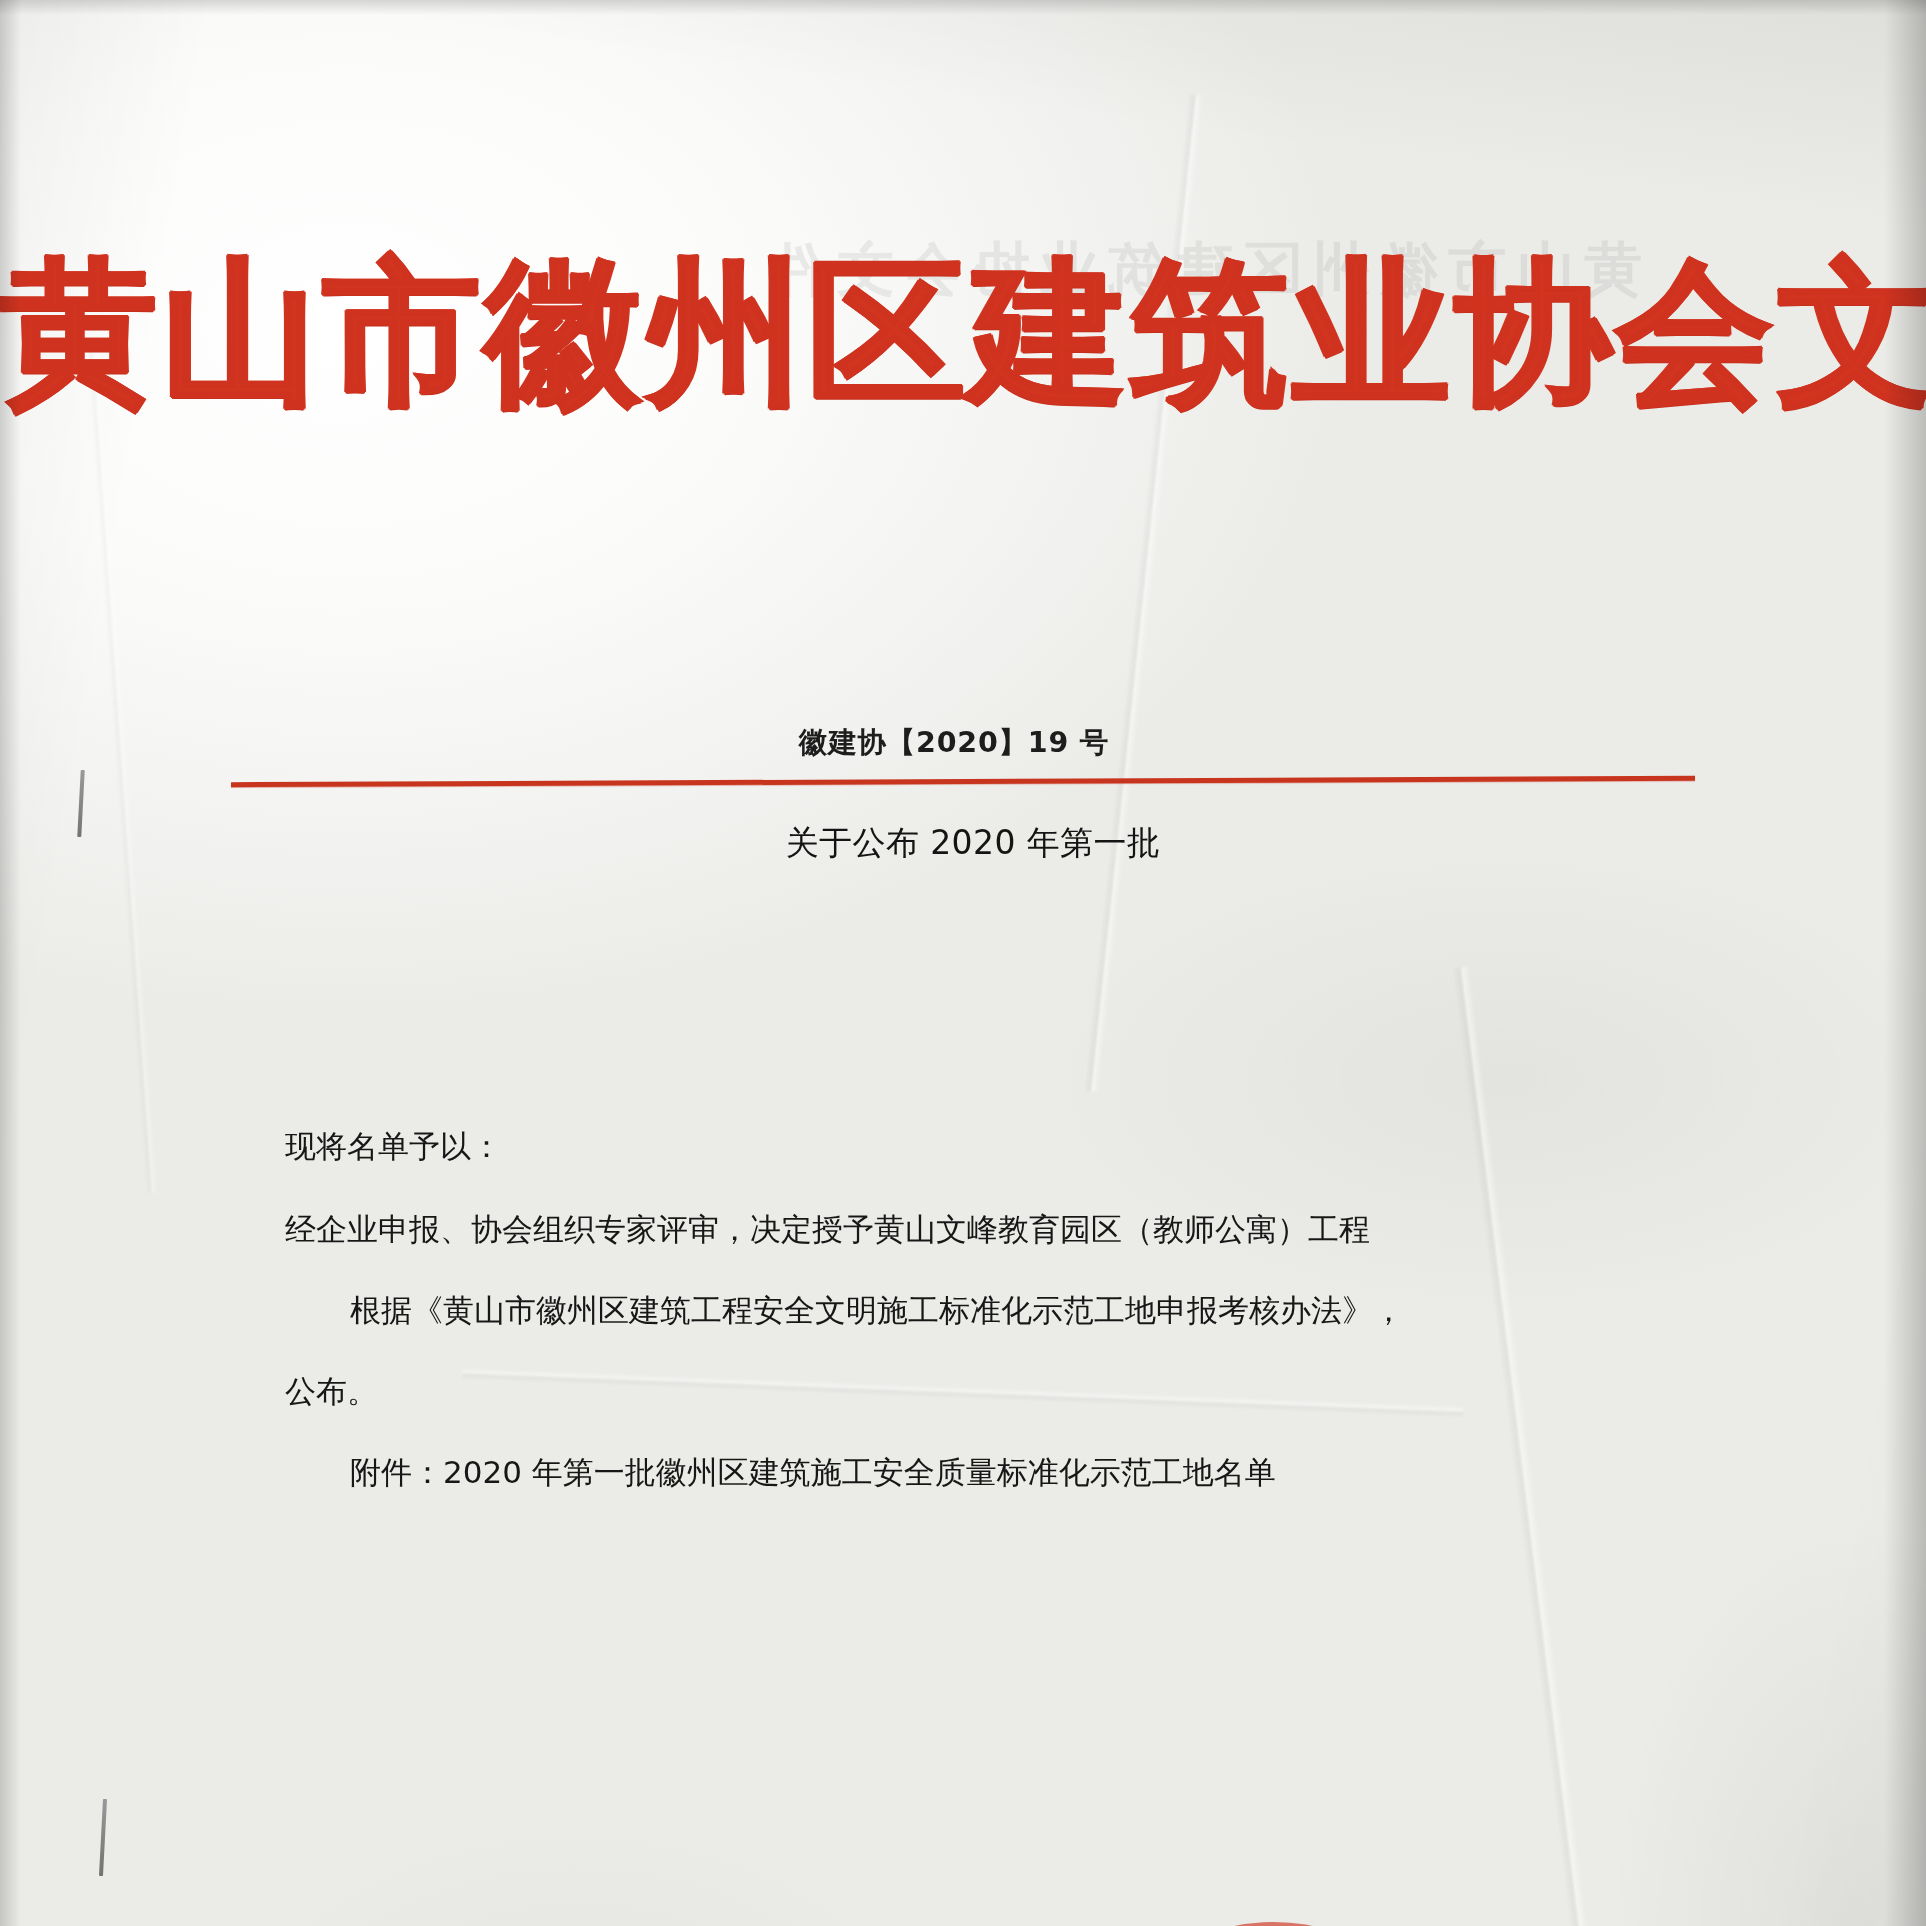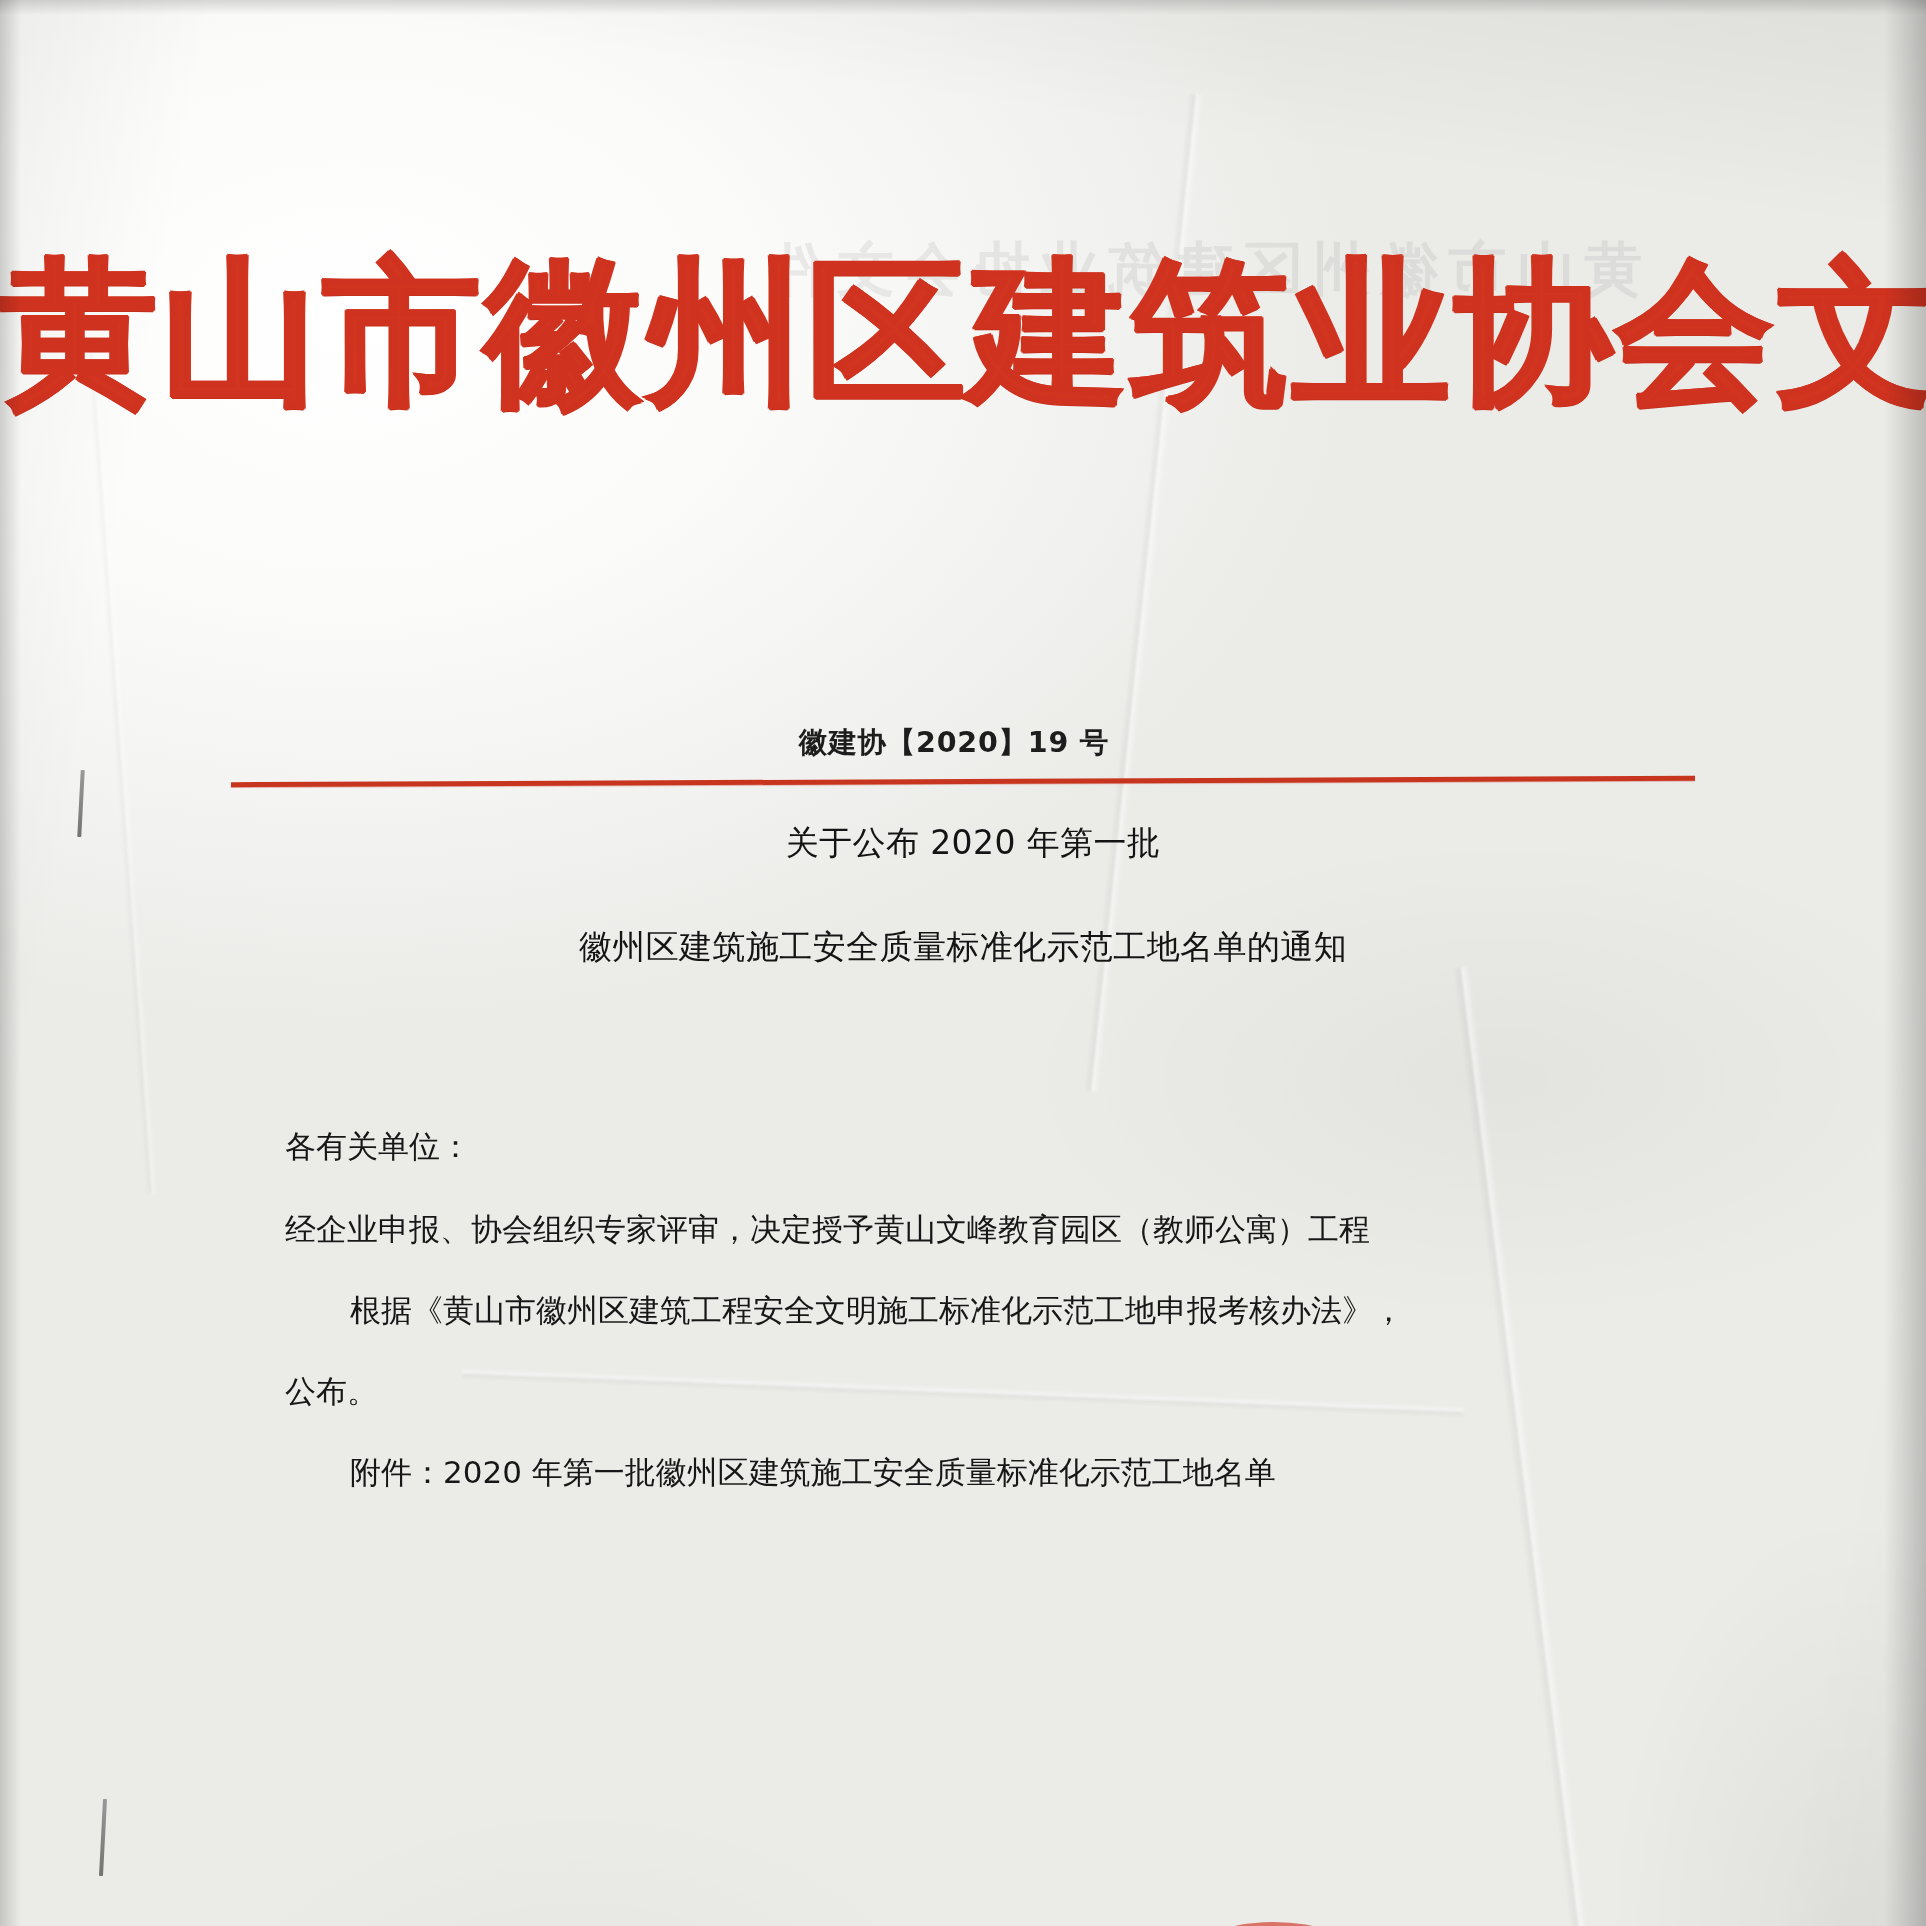--- a/index.html
+++ b/index.html
@@ -224,24 +224,23 @@
   <div class="staple s1"></div>
   <div class="staple s2"></div>
 
   <div class="masthead">黄山市徽州区建筑业协会文件</div>
 
   <div class="doc-number">徽建协【2020】19 号</div>
 
   <div class="red-rule"></div>
 
   <div class="title-line l1">关于公布 2020 年第一批</div>
-  <div class="title-line l2">徽州区建筑施工安全质量标准化示范工地名单的通知</div>
 
   <div class="body-block">
-    <div class="para salutation">各有关单位：</div>
+    <div class="para salutation">现将名单予以：</div>
     <span class="body-line">经企业申报、协会组织专家评审，决定授予黄山文峰教育园区（教师公寓）工程</span>
     <span class="body-line indent">根据《黄山市徽州区建筑工程安全文明施工标准化示范工地申报考核办法》，</span>
     <span class="body-line">公布。</span>
     <span class="attachment-line">附件：2020 年第一批徽州区建筑施工安全质量标准化示范工地名单</span>
   </div>
 
   <div class="seal">
     <div class="seal-inner">
       <svg class="seal-arc" viewBox="0 0 1000 1000">
         <defs>

